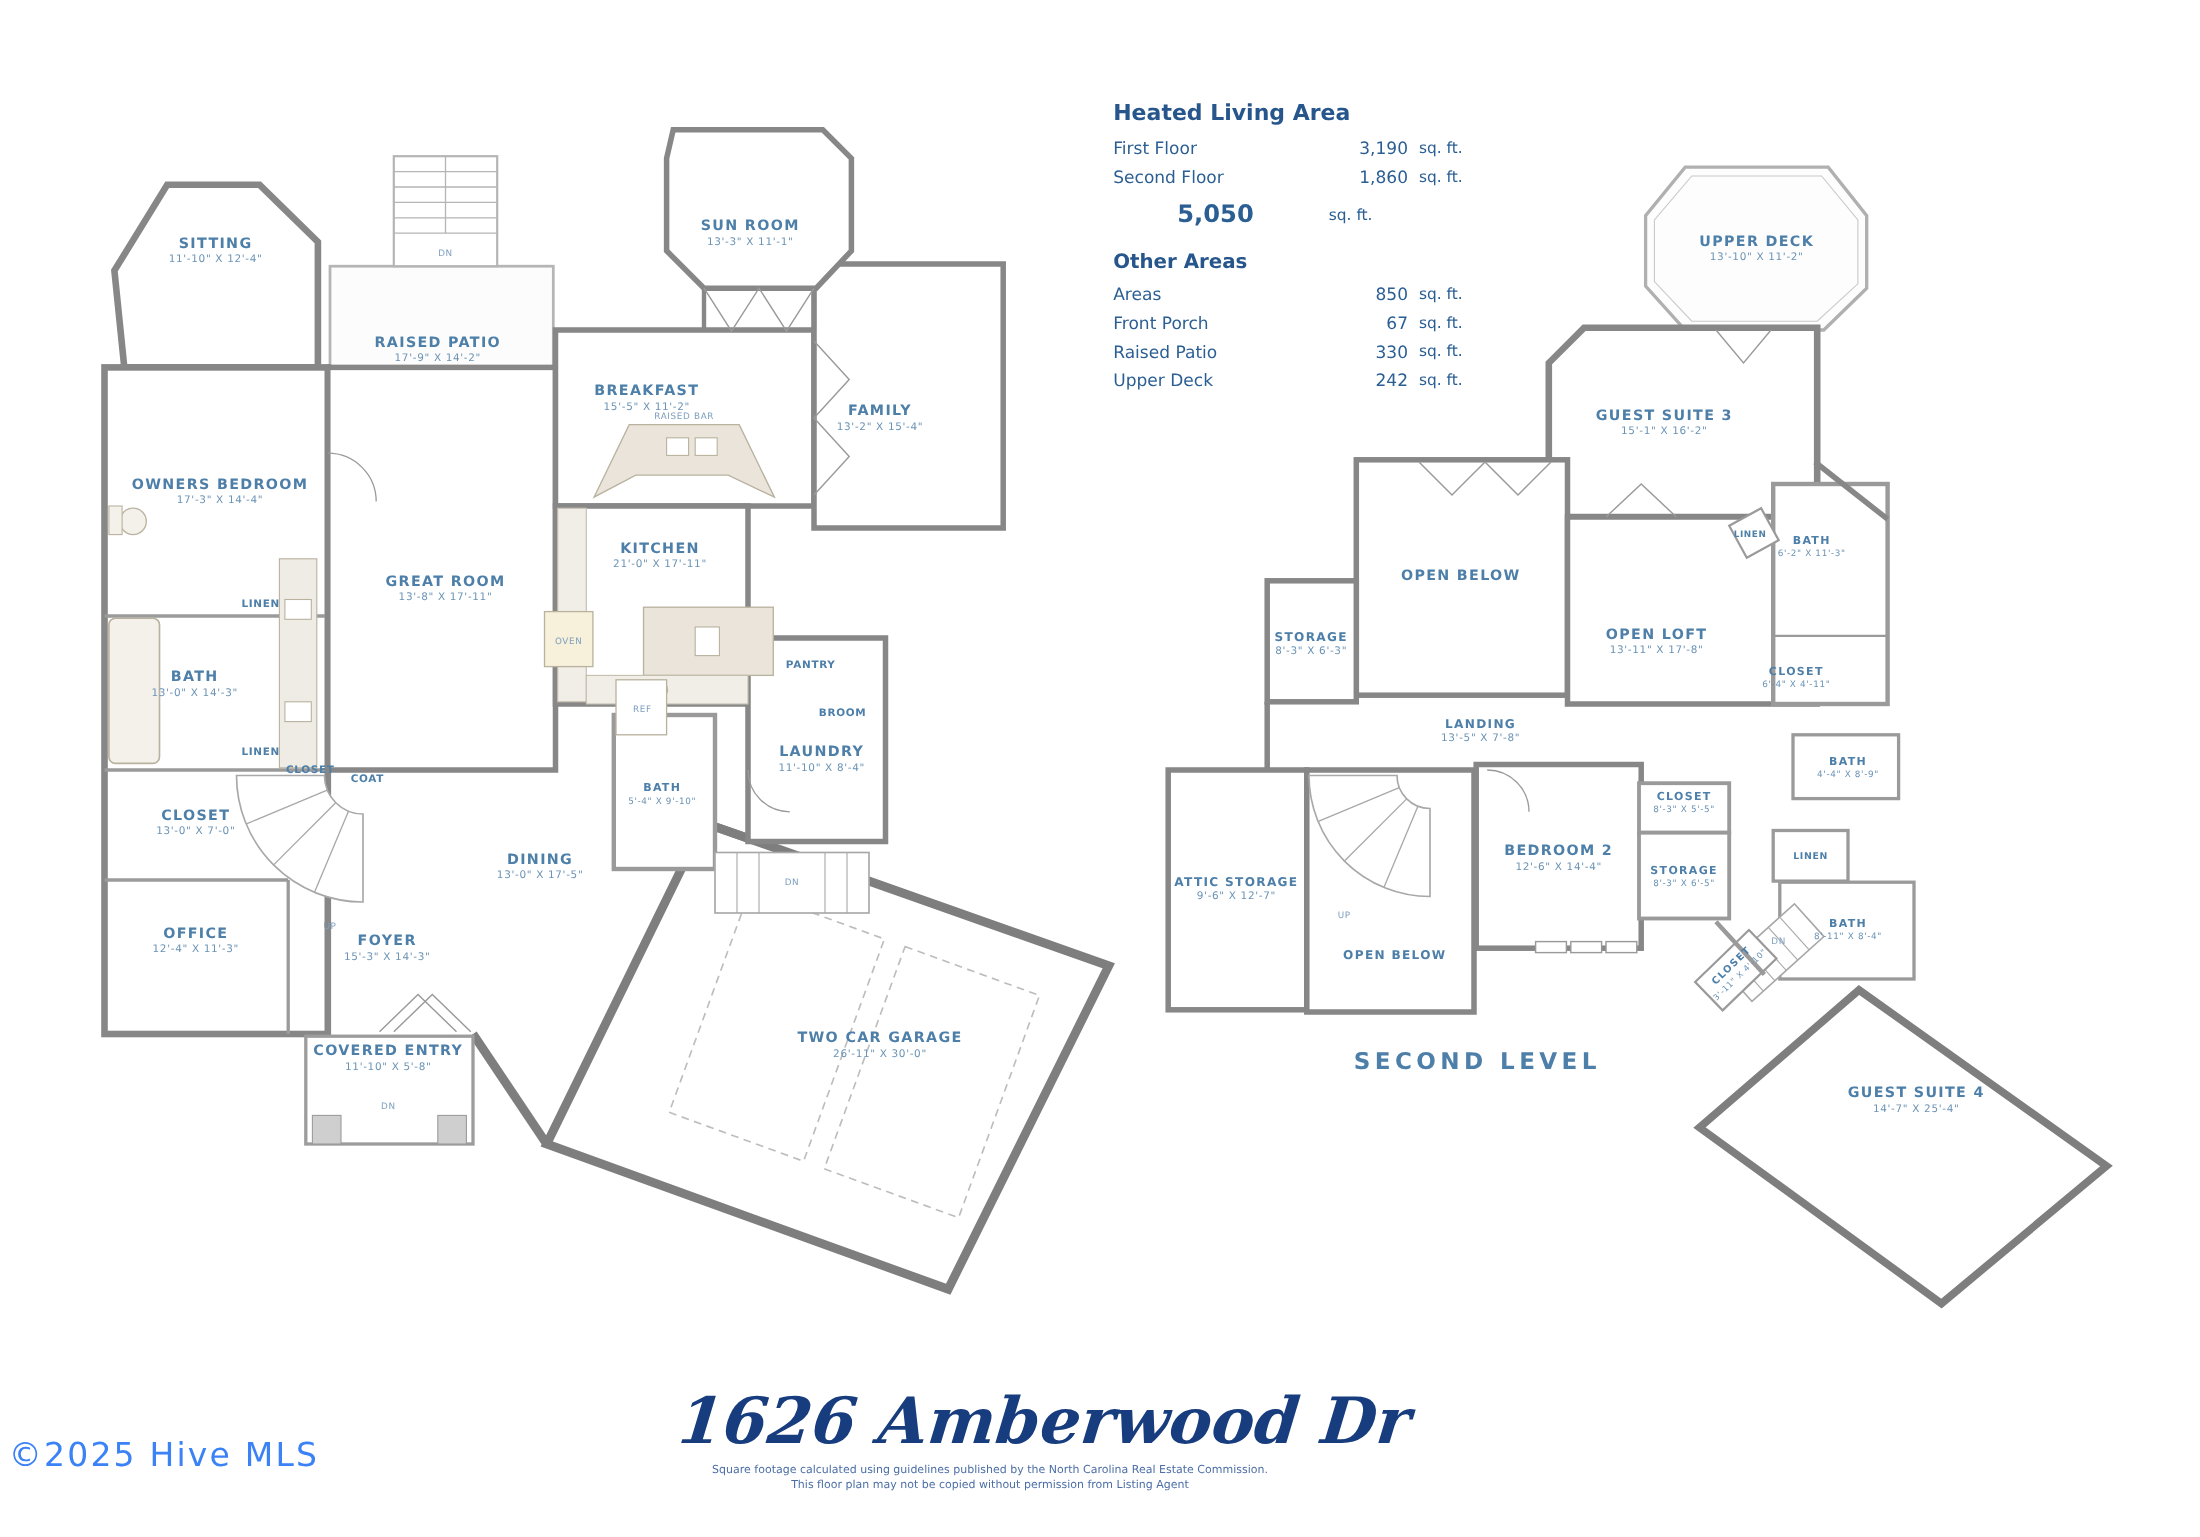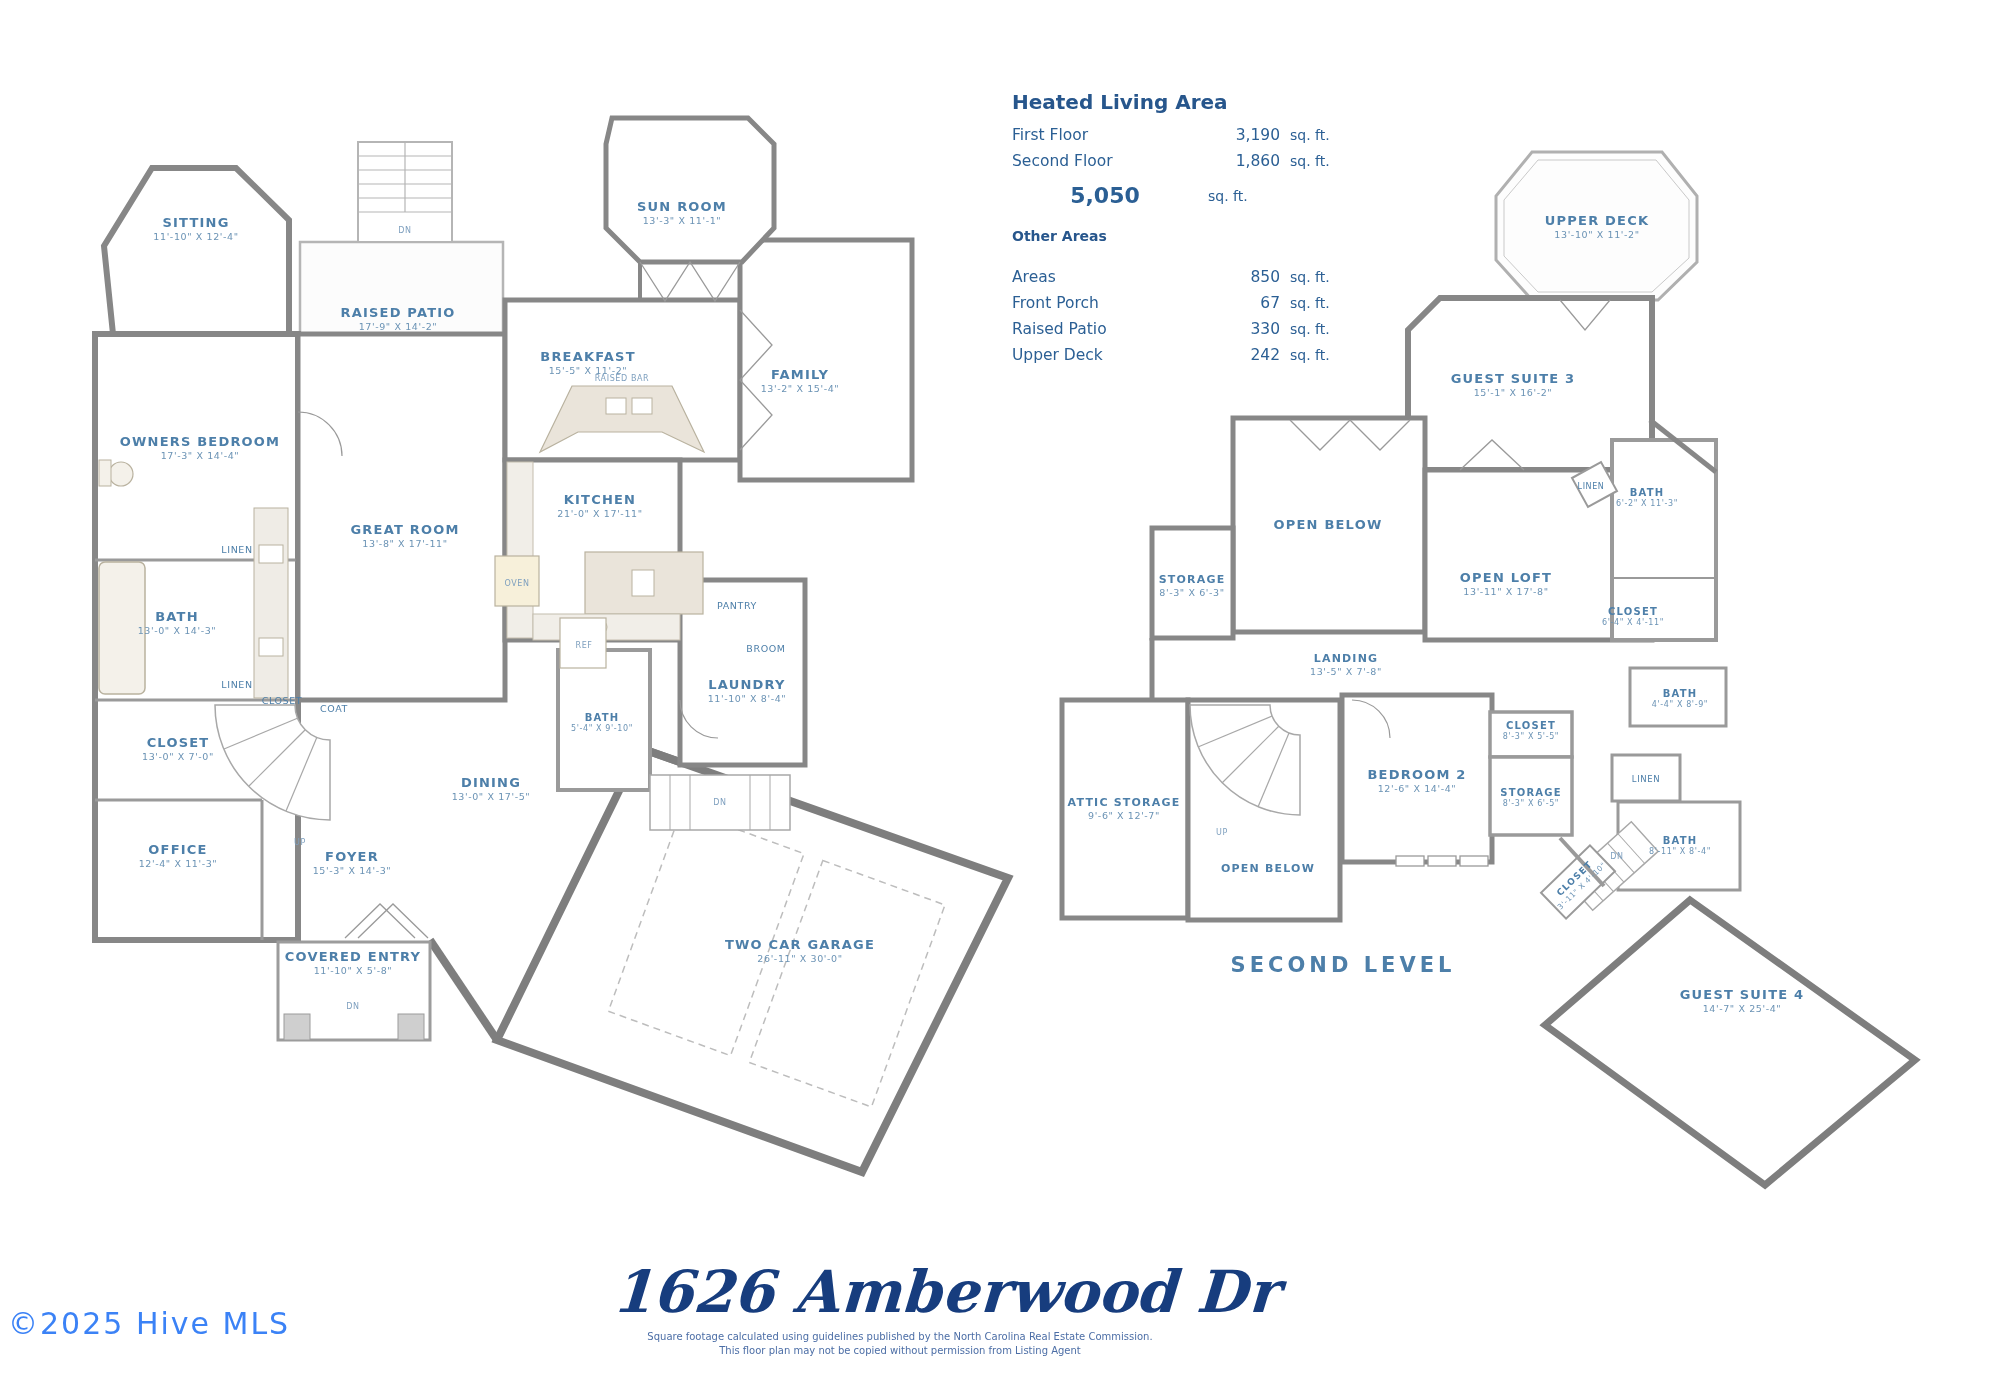--- a/index.html
+++ b/index.html
@@ -3,30 +3,30 @@
 <meta charset="utf-8">
 <style>
   html,body{margin:0;padding:0;}
   body{width:2000px;height:1397px;background:#ffffff;position:relative;overflow:hidden;
        font-family:"DejaVu Sans",sans-serif;}
   svg.plan{position:absolute;left:0;top:0;z-index:1;}
   
   .rl{position:absolute;transform:translate(-50%,-50%);text-align:center;z-index:5;white-space:nowrap;}
   .rn{display:block;font-size:13px;font-weight:700;letter-spacing:1.2px;color:#4d7fa9;}
   .rd{display:block;font-size:9.5px;font-weight:400;letter-spacing:.6px;color:#6b93b5;margin-top:1px;}
-  .sl{position:absolute;transform:translate(-50%,-50%);font-size:9.5px;font-weight:400;
+  .sl{position:absolute;transform:translate(-50%,-50%);font-size:9.5px;font-weight:700;
       letter-spacing:.6px;color:#4d7fa9;z-index:5;white-space:nowrap;}
   .sl.tiny{font-size:8px;color:#7fa0bf;font-weight:400;}
   .rot{transform:translate(-50%,-50%) rotate(-44deg);}
   .level-label{position:absolute;transform:translate(-50%,-50%);font-size:21px;font-weight:700;
       letter-spacing:4px;color:#4d7fa9;z-index:5;white-space:nowrap;}
   
   .stats{position:absolute;left:1012px;top:90px;width:360px;z-index:5;color:#2b5f94;}
   .stats .h{font-size:20px;font-weight:700;margin:0 0 8px 0;color:#27568c;}
-  .stats .h2{font-size:14px;font-weight:700;margin:14px 0 20px 0;color:#27568c;}
+  .stats .h2{font-size:18px;font-weight:700;margin:14px 0 6px 0;color:#27568c;}
   .srow{display:grid;grid-template-columns:178px 100px 62px;font-size:15.5px;line-height:26px;}
   .srow .v{text-align:right;padding-right:10px;}
   .srow .u{font-size:14px;}
   .trow{display:grid;grid-template-columns:196px 92px 62px;font-size:20px;font-weight:700;
         line-height:36px;margin-top:4px;}
   .trow .v{text-align:center;padding-right:10px;font-size:22px;}
   .trow .u{font-size:14px;font-weight:400;align-self:center;}
   
   .title{position:absolute;left:950px;top:1292px;transform:translate(-50%,-50%) skewX(-6deg);
          font-family:"DejaVu Serif",serif;font-style:italic;font-weight:700;font-size:58px;

